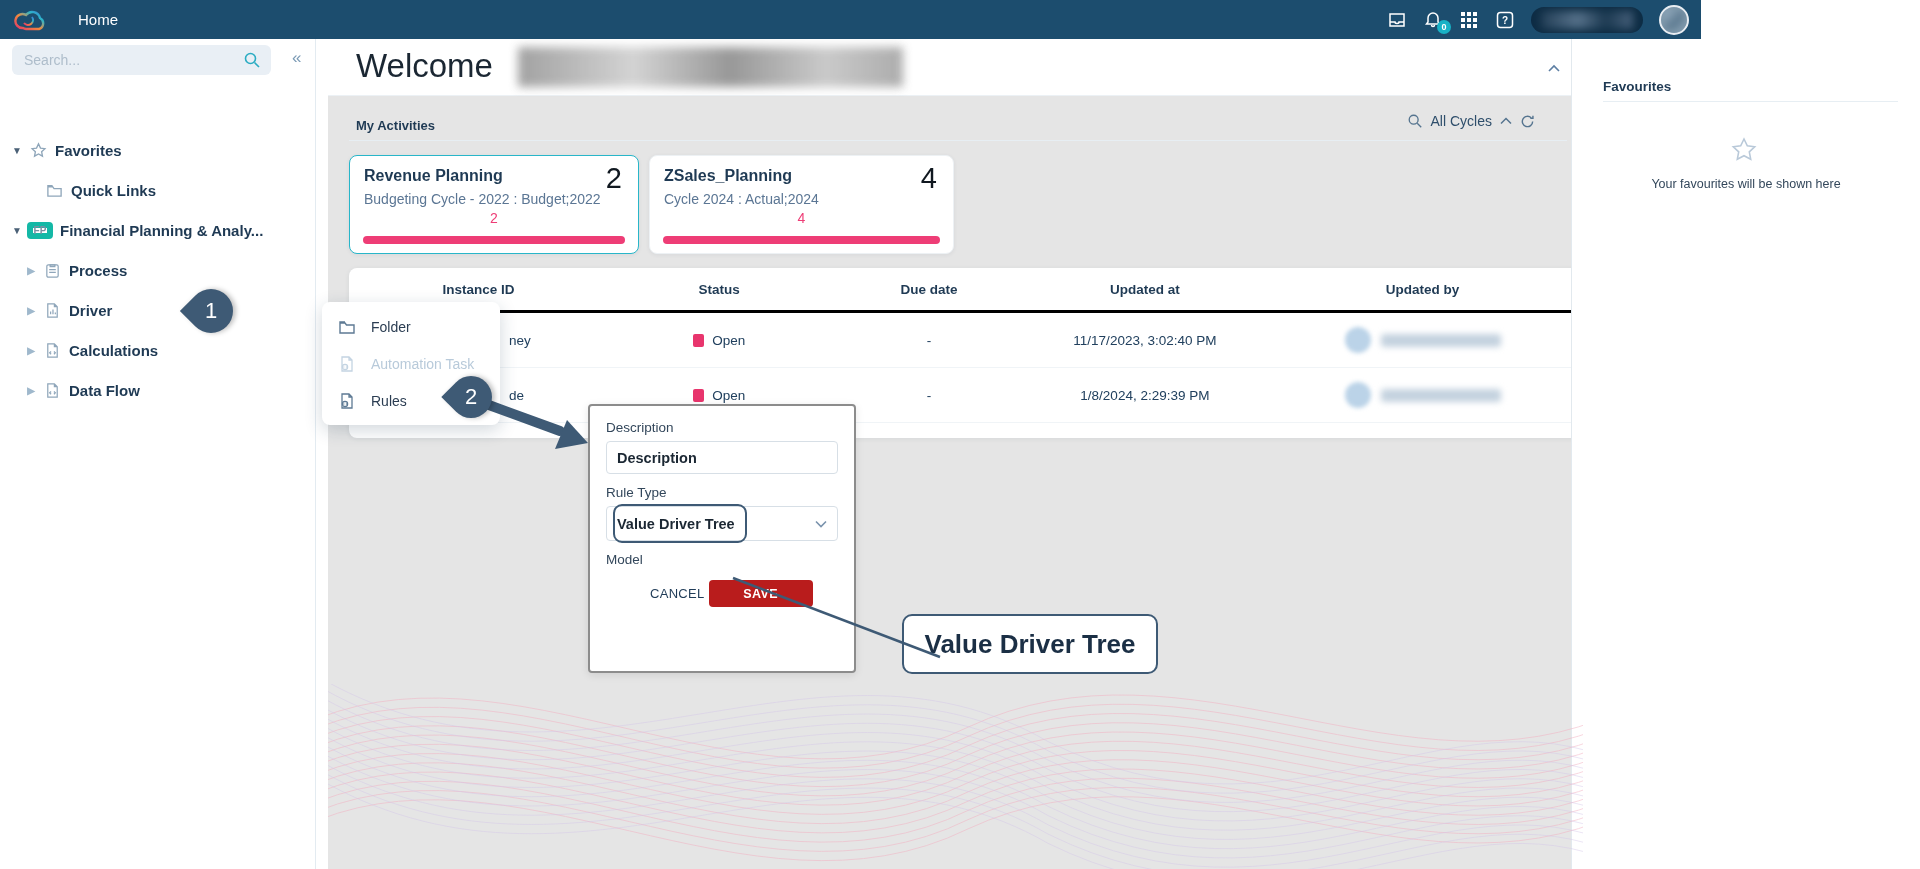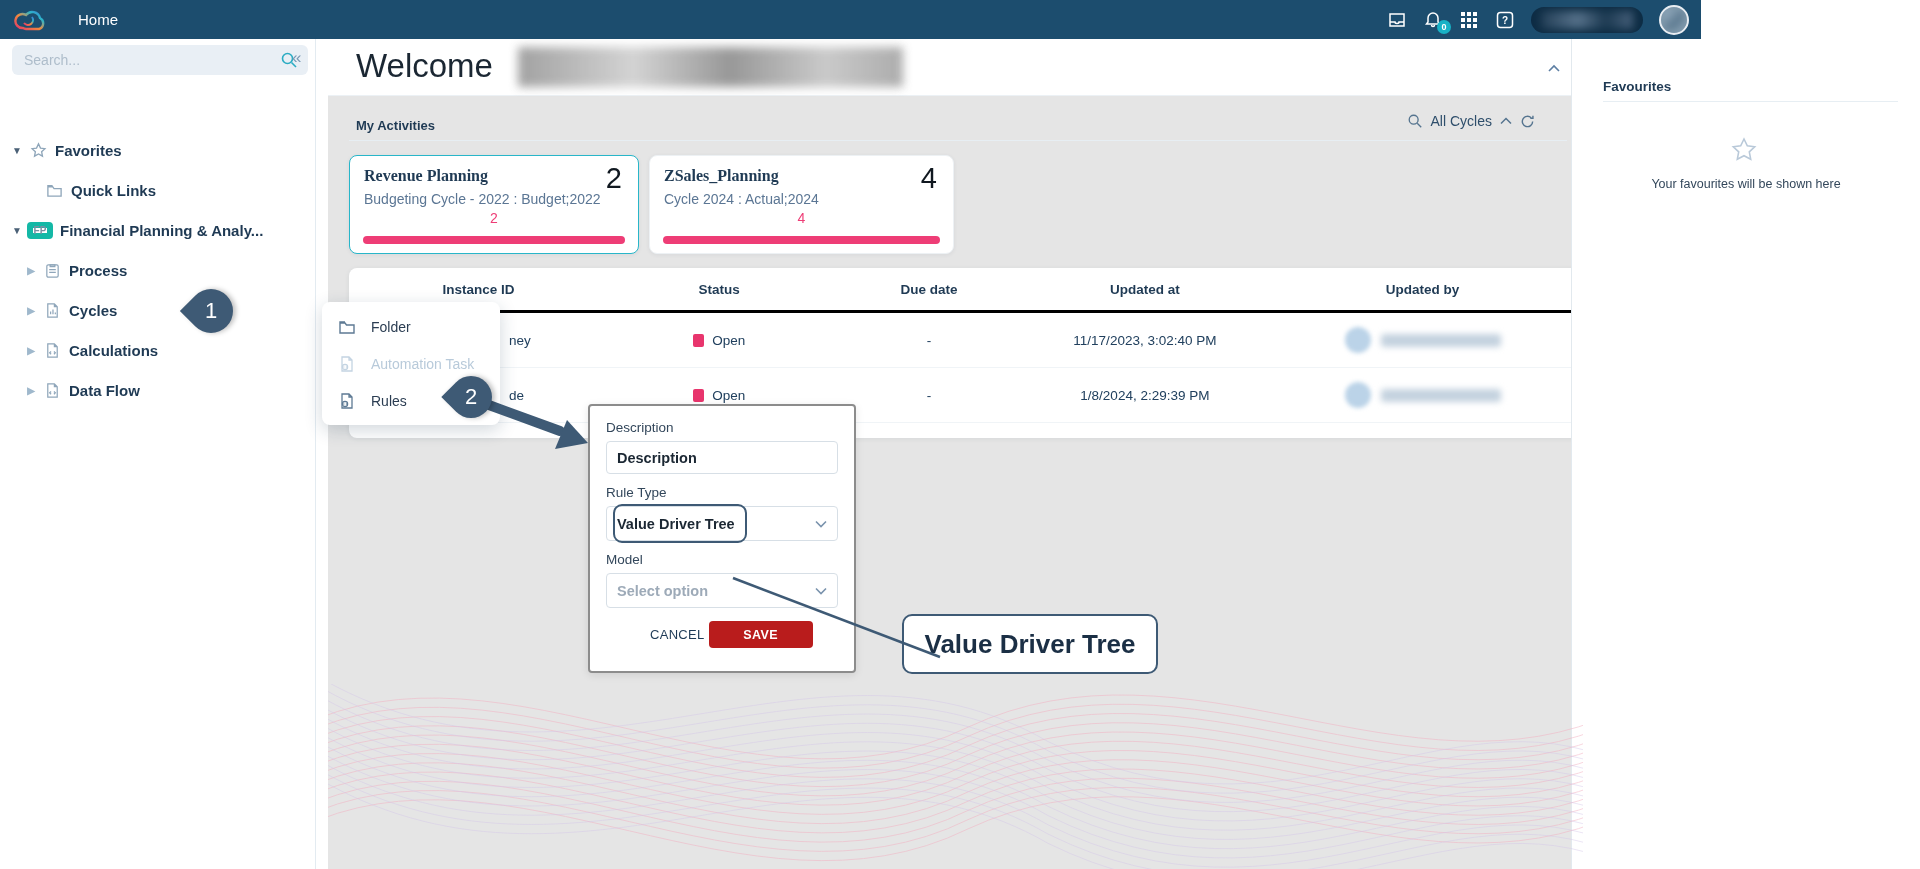--- a/index.html
+++ b/index.html
@@ -23,21 +23,21 @@
   .tenant-pill .smudge { position:absolute; inset:4px 10px; background:
     linear-gradient(90deg,#233F57,#56718a 40%,#1d3a52 70%,#46607a); filter:blur(4px); }
   .avatar { width:30px; height:30px; border-radius:50%; border:2px solid #E8EDF2;
     background:#7F99AC; overflow:hidden; position:relative; }
   .avatar .smudge { position:absolute; inset:3px; background:
     linear-gradient(135deg,#9eb4c6,#5d7a90 60%,#8aa2b5); filter:blur(3px); }
 
   
   .sidebar { position:absolute; left:0; top:39px; width:316px; bottom:0;
     background:#fff; border-right:1px solid #E3EBF1; z-index:20; }
-  .search-wrap { position:absolute; left:12px; top:6px; width:296px; height:30px;
+  .search-wrap { position:absolute; left:12px; top:6px; width:259px; height:30px;
     background:#E9EFF5; border-radius:6px; display:flex; align-items:center; }
   .search-wrap input { flex:1; border:none; outline:none; background:transparent;
     font-size:14px; color:#3a5670; padding-left:12px; font-family:inherit; }
   .search-wrap input::placeholder { color:#AEBDCB; }
   .search-glass { width:18px; height:18px; margin-right:10px; color:#2BACC3; }
   .collapse-ch { position:absolute; left:292px; top:9px; font-size:17px; color:#7A9AB5; cursor:pointer; }
   .tree { position:absolute; left:0; top:55px; width:100%; }
   .trow { position:absolute; height:26px; display:flex; align-items:center;
     color:#1F3A54; font-size:15px; font-weight:bold; cursor:pointer; white-space:nowrap; }
   .caret { width:14px; font-size:10px; color:#4A6076; text-align:center; }
@@ -60,21 +60,21 @@
 
   .section-head { position:absolute; left:28px; top:79px; font-size:13px; font-weight:bold; color:#1F3A54; }
   .cycles { position:absolute; right:48px; top:74px; display:flex; align-items:center;
     gap:8px; color:#2E4E6B; font-size:14px; cursor:pointer; }
   .cycles svg { color:#55748F; }
   .head-divider { position:absolute; left:21px; right:16px; top:101px; height:1px; background:#E7EEF3; }
 
   .card { position:absolute; top:116px; height:99px; background:#fff; border-radius:8px;
     border:1px solid #EDF1F4; box-shadow:0 1px 4px rgba(40,60,80,.07); padding:11px 14px; cursor:pointer; }
   .card.selected { border:1.5px solid #28B6C9; }
-  .card-title { font-size:16px; font-weight:bold; color:#1F3A54;font-family:Liberation Serif, serif; }
+  .card-title { font-size:16px; font-weight:bold; color:#1F3A54; }
   .card-count { position:absolute; right:16px; top:6px; font-size:29px; color:#101820; }
   .card-sub { margin-top:6px; font-size:14px; color:#5B7694; }
   .card-pcount { text-align:center; margin-top:3px; font-size:14px; color:#EE3D76; }
   .card-bar { position:absolute; left:13px; right:13px; bottom:9px; height:8px;
     border-radius:4px; background:#EE3D76; }
 
   .table-card { position:absolute; left:21px; top:229px; width:1234px; height:170px;
     background:#fff; border-radius:8px; box-shadow:0 1px 5px rgba(40,60,80,.08); }
   .tr { display:grid; grid-template-columns:21% 18% 16% 19% 26%; align-items:center; }
   .tr > div { text-align:center; }
@@ -239,21 +239,21 @@
           </svg></span>
       <span>Process</span>
     </div>
 
     <div class="trow" style="left:24px; top:203px;">
       <span class="caret closed">▶</span>
       <span class="ticon"><svg viewBox="0 0 18 18" fill="none" stroke="currentColor" stroke-width="1.3">
             <path d="M4 2h7l3 3v11H4z M11 2v3h3"></path>
             <path d="M7 13v-3 M9.5 13v-5 M12 13v-2"></path>
           </svg></span>
-      <span>Cycles</span>
+      <span>Driver</span>
     </div>
 
     <div class="trow" style="left:24px; top:243px;">
       <span class="caret closed">▶</span>
       <span class="ticon"><svg viewBox="0 0 18 18" fill="none" stroke="currentColor" stroke-width="1.3">
             <path d="M4 2h7l3 3v11H4z M11 2v3h3"></path>
             <path d="M7.5 10l-1.5 1.5 1.5 1.5 M10.5 10l1.5 1.5-1.5 1.5"></path>
           </svg></span>
       <span>Calculations</span>
     </div>
@@ -413,26 +413,20 @@
   <input class="dinput" value="Description" style="">
   <div class="dlabel">Rule Type</div>
   <div class="dselect">
     <span>Value Driver Tree</span>
     <svg class="chev" viewBox="0 0 12 8" fill="none" stroke="currentColor" stroke-width="1.6">
         <path d="M1 1.5L6 6.5 11 1.5"></path>
       </svg>
     <div class="vdt-highlight"></div>
   </div>
   <div class="dlabel">Model</div>
-  <div class="dselect placeholder">
-    <span>Select option</span>
-    <svg class="chev" viewBox="0 0 12 8" fill="none" stroke="currentColor" stroke-width="1.6">
-        <path d="M1 1.5L6 6.5 11 1.5"></path>
-      </svg>
-  </div>
   <div class="dbuttons">
     <button class="cancel-btn">CANCEL</button>
     <button class="save-btn">SAVE</button>
   </div>
 </div>
 
 <div class="callout">
   <span>Value Driver Tree</span>
 </div>
 

